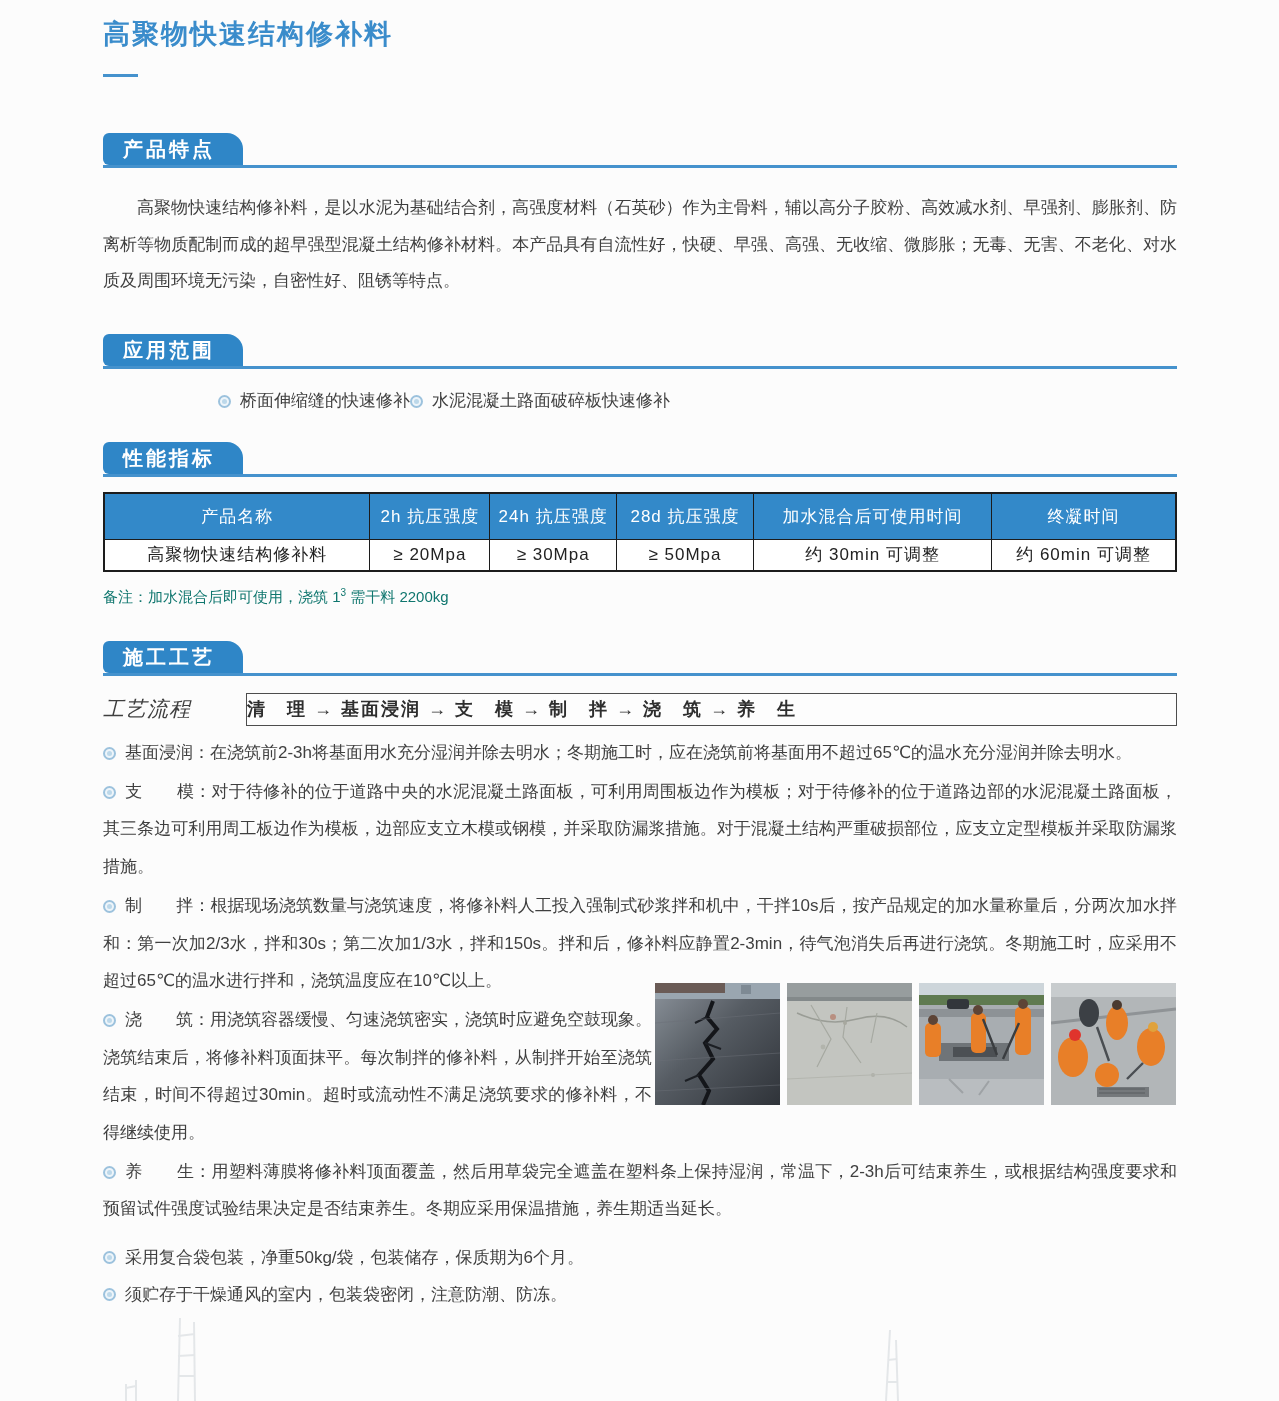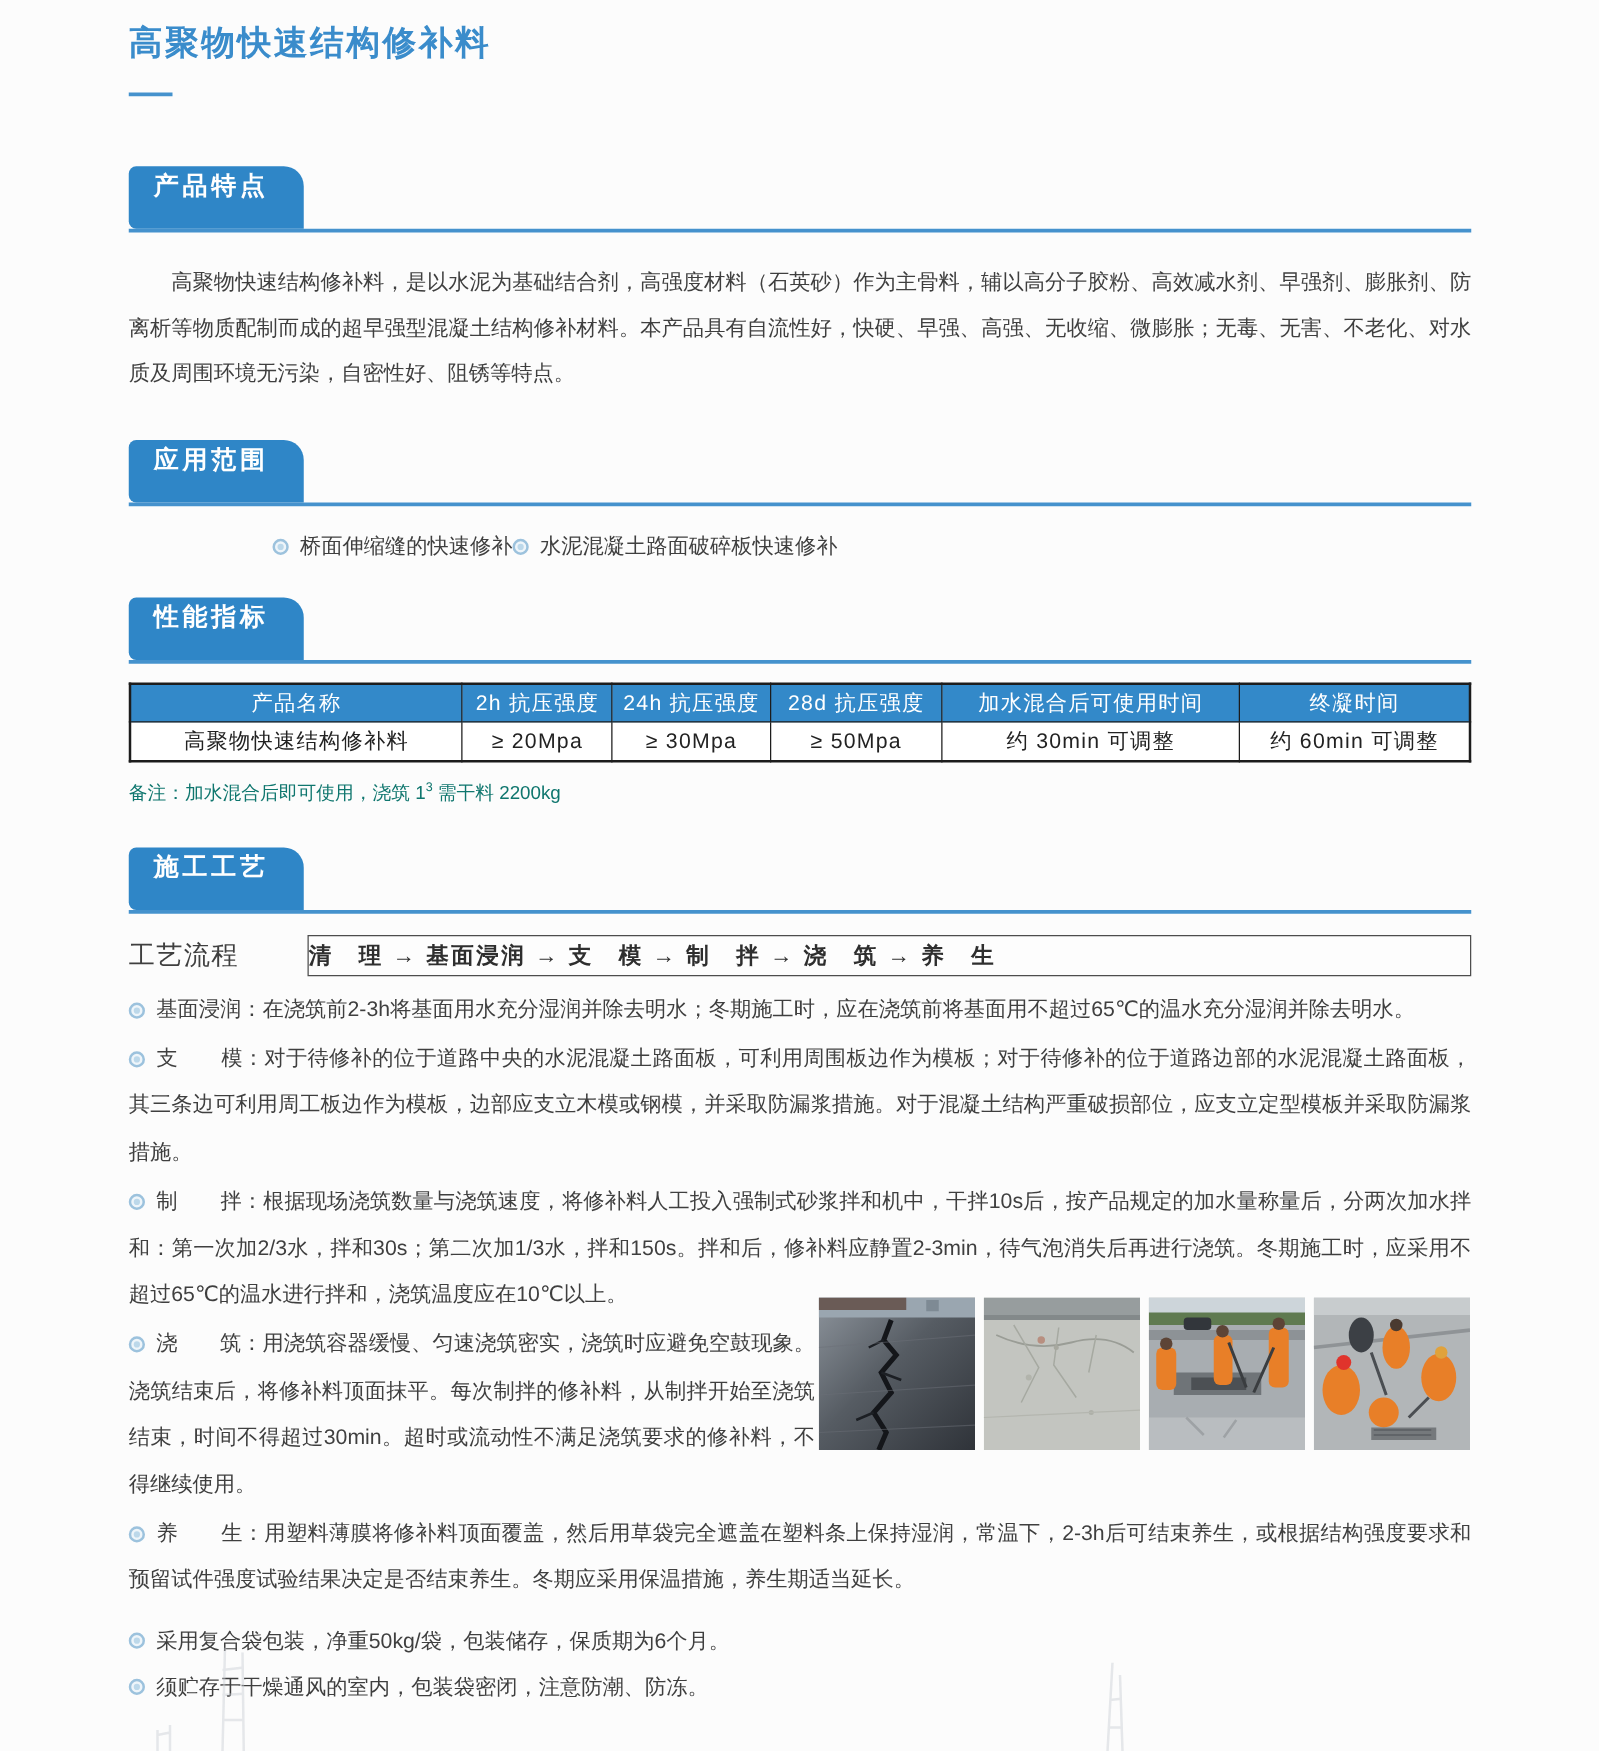--- a/index.html
+++ b/index.html
@@ -19,21 +19,21 @@
   }
   .title-underline {
     width:35px; height:3px; background:#4592cd; margin-top:22px;
   }
 
   
   .sec-head { position:relative; border-bottom:3px solid #4592cd; }
   .sec-tab {
     display:inline-block; background:#2f86c7; color:#fff;
     font-size:20px; font-weight:bold; letter-spacing:3px;
-    line-height:33px; height:50px; padding:0 28px 0 20px;
+    line-height:33px; height:32px; padding:0 28px 0 20px;
     border-radius:6px 16px 0 6px;
   }
 
   
   .body-par {
     margin-top:22px; font-size:17px; line-height:2.15; color:#3f3f3f;
     text-indent:2em; text-align:justify;
   }
 
   
@@ -52,32 +52,32 @@
   .app-item-1 { width:307px; }
 
   
   .standard-line { margin-top:24px; text-align:center; font-size:17px; color:#333; }
   table.perf {
     width:100%; margin-top:15px; border-collapse:collapse;
     border:2px solid #1c1c1c;
   }
   table.perf th {
     background:#3389c9; color:#fff; font-size:17px; font-weight:normal;
-    height:31px; border:1px solid #1c1c1c; letter-spacing:1px;
+    height:47px; border:1px solid #1c1c1c; letter-spacing:1px;
   }
   table.perf td {
     background:#fff; color:#222; font-size:17px; font-weight:500;
     height:31px; border:1px solid #1c1c1c; text-align:center; letter-spacing:1px;
   }
   .perf-note { margin-top:15px; font-size:15px; color:#0f766e; }
   .perf-note sup { font-size:10px; }
 
   
   .flow-row { display:flex; align-items:center; margin-top:17px; }
-  .flow-label { width:143px; font-size:21px; color:#3f3f3f; letter-spacing:1px; flex:none; }
+  .flow-label { width:143px; font-size:21px; color:#3f3f3f; letter-spacing:1px; flex:none;font-style:italic; }
   .flow-box {
     flex:1; border:1px solid #4d4d4d; height:33px; line-height:31px;
     text-align:left; font-size:18px; font-weight:bold; color:#2e2e2e;
     letter-spacing:2px; background:#fdfdfd;
   }
   .step {
     font-size:17px; line-height:2.2; color:#3f3f3f; text-align:justify; margin-top:2px;
   }
   .kz-wrap { position:relative; width:100%; }
   .kz-text { width:549px; }

